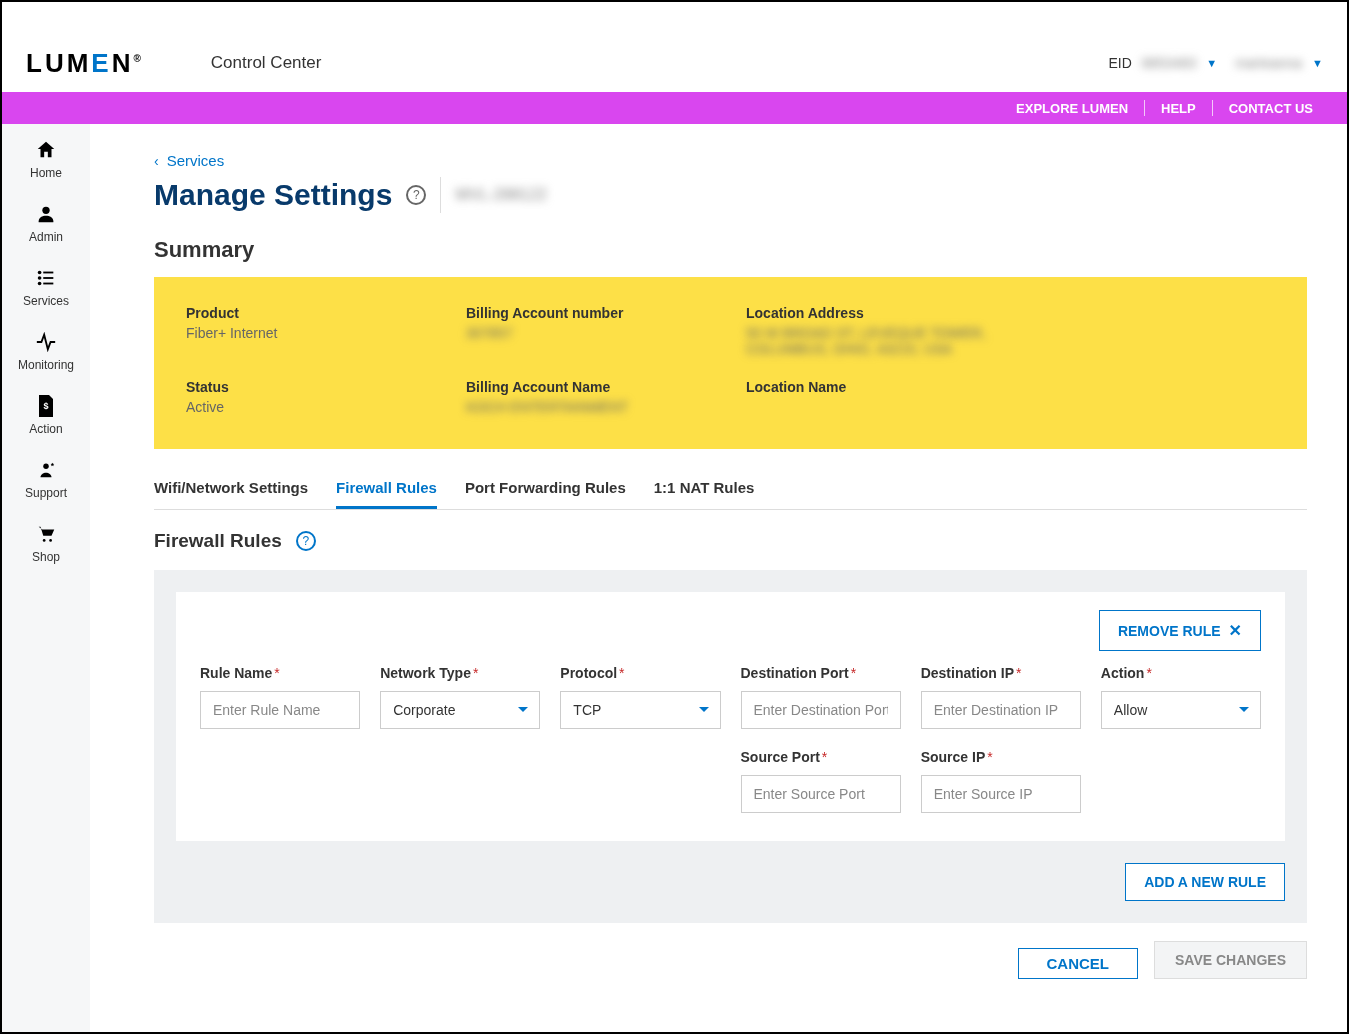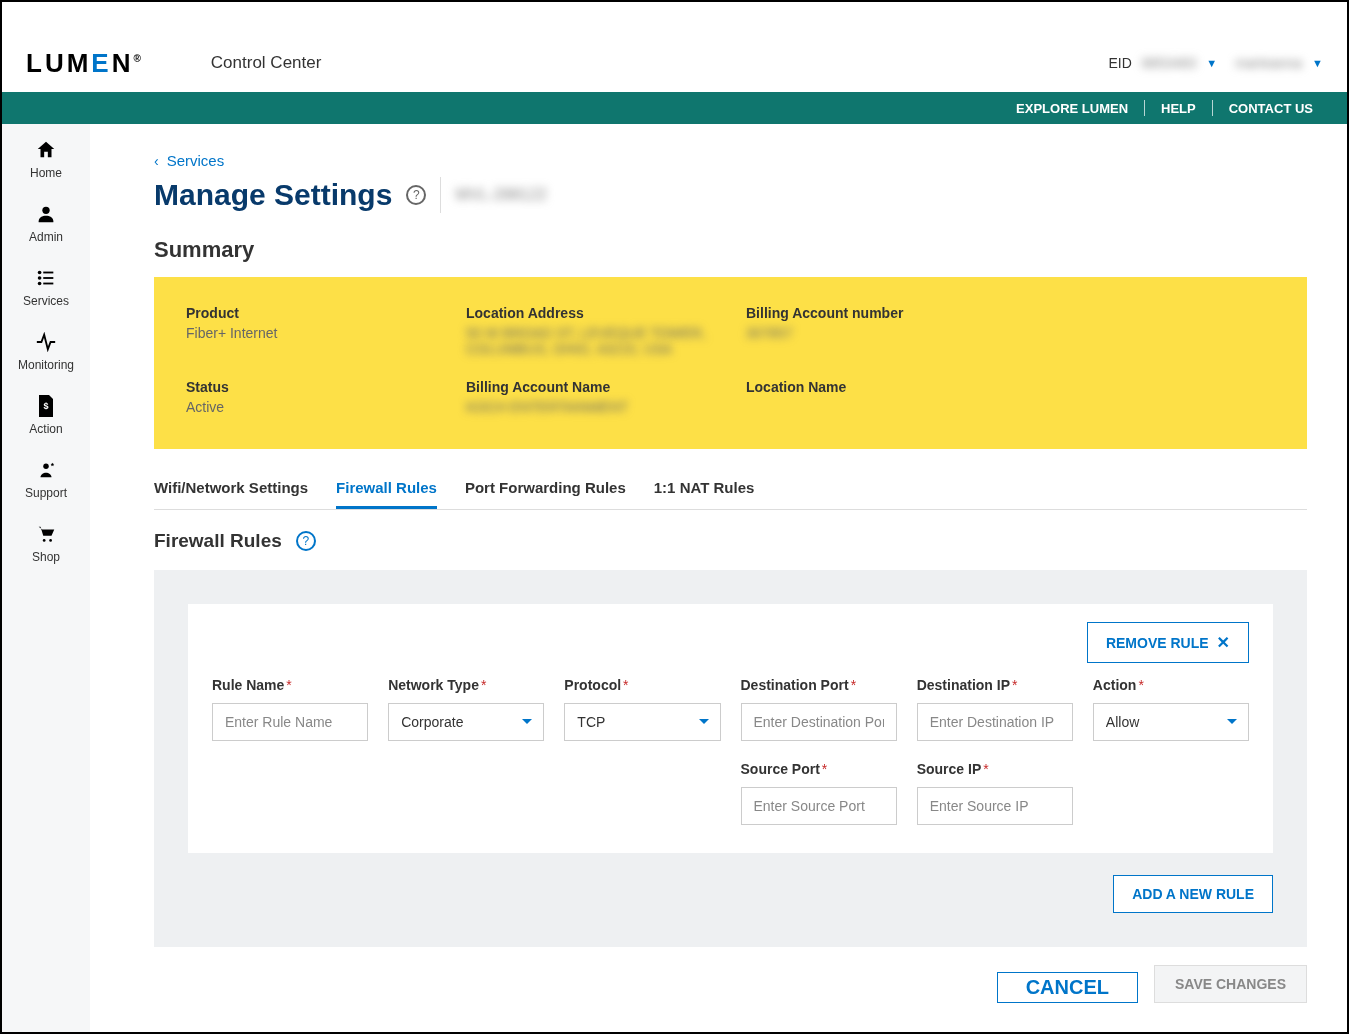--- a/index.html
+++ b/index.html
@@ -5,21 +5,21 @@
 * { box-sizing: border-box; margin: 0; padding: 0; }
 body { font-family: Arial, Helvetica, sans-serif; background: #fff; color: #333; width: 1349px; height: 1034px; overflow: hidden; border: 2px solid #000; }
 .header-bar { display: flex; align-items: center; padding: 0 24px; height: 58px; margin-top: 32px; }
 .logo { font-weight: 700; font-size: 26px; letter-spacing: 3px; color: #000; }
 .logo .e1 { color: #0075c9; }
 .logo .reg { font-size: 10px; vertical-align: super; letter-spacing: 0; }
 .app-title { margin-left: 70px; font-size: 17px; font-weight: 400; }
 .header-right { margin-left: auto; display: flex; align-items: center; gap: 10px; font-size: 14px; }
 .chev-down { color: #0075c9; font-size: 11px; }
 .blurred { filter: blur(4px); color: #888; }
-.blue-bar { background: #0f766e; color: #fff; height: 32px; display: flex; align-items: center; justify-content: flex-end; padding: 0 18px; font-size: 13px; font-weight: 700; }
+.blue-bar { background: #d946ef; color: #fff; height: 32px; display: flex; align-items: center; justify-content: flex-end; padding: 0 18px; font-size: 13px; font-weight: 700; }
 .blue-bar a { color: #fff; text-decoration: none; padding: 0 16px; }
 .blue-sep { width: 1px; height: 16px; background: rgba(255,255,255,0.7); }
 .layout { display: flex; height: calc(100% - 90px); }
 .sidebar { width: 88px; background: #f6f7f8; display: flex; flex-direction: column; align-items: center; padding-top: 14px; gap: 22px; }
 .side-item { display: flex; flex-direction: column; align-items: center; gap: 4px; font-size: 12px; color: #333; cursor: pointer; }
 .side-icon { width: 24px; height: 24px; display: flex; align-items: center; justify-content: center; font-size: 20px; }
 .main { flex: 1; padding: 28px 40px 8px 64px; overflow-y: auto; }
 .breadcrumb { display: flex; align-items: center; gap: 8px; color: #0075c9; font-size: 15px; margin-bottom: 8px; cursor: pointer; }
 .breadcrumb .chev { font-size: 14px; }
 .page-title-row { display: flex; align-items: center; gap: 14px; margin-bottom: 24px; }
@@ -29,38 +29,38 @@
 .vert-divider { width: 1px; height: 36px; background: #ddd; }
 .summary-heading { font-size: 22px; font-weight: 800; margin-bottom: 14px; }
 .summary-card { background: #fde047; padding: 28px 32px 34px; display: grid; grid-template-columns: 280px 280px 1fr; row-gap: 22px; margin-bottom: 22px; }
 .sum-label { font-size: 14px; font-weight: 700; margin-bottom: 4px; }
 .sum-value { font-size: 14px; color: #666; }
 .tabs { display: flex; gap: 28px; border-bottom: 1px solid #ddd; margin-bottom: 20px; }
 .tab { padding: 8px 0 10px; font-size: 15px; font-weight: 700; cursor: pointer; }
 .tab.active { color: #0075c9; border-bottom: 3px solid #0075c9; }
 .section-title-row { display: flex; align-items: center; gap: 14px; margin-bottom: 18px; }
 .section-title { font-size: 19px; font-weight: 800; }
-.rules-container { background: #eef0f2; padding: 34px; }
+.rules-container { background: #eef0f2; padding: 22px; }
 .rule-card { background: #fff; padding: 18px 24px 28px; }
 .remove-row { display: flex; justify-content: flex-end; margin-bottom: 14px; }
 .btn-outline { border: 1.5px solid #0075c9; background: #fff; color: #0075c9; font-weight: 700; font-size: 14px; padding: 10px 18px; cursor: pointer; display: inline-flex; align-items: center; gap: 8px; }
 .form-grid { display: grid; grid-template-columns: repeat(6, minmax(0, 1fr)); gap: 20px; }
 .form-grid .col { grid-column: span 1; }
 .form-grid .col.shift4 { grid-column: 4 / span 1; }
 .form-grid .col.shift5 { grid-column: 5 / span 1; }
 .field-label { font-size: 14px; font-weight: 600; margin-bottom: 10px; display: block; }
 .req { color: #c62828; font-weight: 400; margin-left: 2px; }
 .text-input { width: 100%; height: 38px; border: 1px solid #ccc; padding: 0 12px; font-size: 14px; color: #333; }
 .text-input::placeholder { color: #888; }
 .select-wrap { position: relative; }
 .select-wrap::after { content: ''; position: absolute; right: 12px; top: 50%; transform: translateY(-50%); border: 5px solid transparent; border-top-color: #0075c9; margin-top: 2px; pointer-events: none; }
 .select-wrap .text-input { padding-right: 30px; cursor: pointer; color: #333; }
 .add-rule-row { display: flex; justify-content: flex-end; margin-top: 22px; }
 .action-row { display: flex; justify-content: flex-end; gap: 16px; margin-top: 18px; }
-.btn-cancel { border: 1.5px solid #0075c9; background: #fff; color: #0075c9; font-weight: 700; font-size: 20px; padding: 2px 28px; cursor: pointer; margin-top: 7px; }
+.btn-cancel { border: 1.5px solid #0075c9; background: #fff; color: #0075c9; font-weight: 700; font-size: 15px; padding: 2px 28px; cursor: pointer; margin-top: 7px; }
 .btn-save-disabled { border: 1px solid #ddd; background: #f3f4f5; color: #888; font-weight: 700; font-size: 14px; padding: 10px 20px; cursor: not-allowed; }
 .x-icon { font-size: 16px; }
 svg { display: block; }
 </style>
 </head>
 <body>
 
 <div class="header-bar">
   <div class="logo">LUM<span class="e1">E</span>N<span class="reg">®</span></div>
   <div class="app-title">Control Center</div>
@@ -165,27 +165,27 @@
       <div class="blurred" style="font-size:16px;">MVL-288122</div>
     </div>
 
     <div class="summary-heading">Summary</div>
     <div class="summary-card">
       <div>
         <div class="sum-label">Product</div>
         <div class="sum-value">Fiber+ Internet</div>
       </div>
       <div>
+        <div class="sum-label">Billing Account number</div>
+        <div class="sum-value blurred">307857</div>
+      </div>
+      <div>
         <div class="sum-label">Location Address</div>
         <div class="sum-value blurred">50 W BROAD ST, LEVEQUE TOWER,</div>
         <div class="sum-value blurred">COLUMBUS, OHIO, 43215, USA</div>
-      </div>
-      <div>
-        <div class="sum-label">Billing Account number</div>
-        <div class="sum-value blurred">307857</div>
       </div>
       <div>
         <div class="sum-label">Status</div>
         <div class="sum-value">Active</div>
       </div>
       <div>
         <div class="sum-label">Billing Account Name</div>
         <div class="sum-value blurred">KOCH ENTERTAINMENT</div>
       </div>
       <div>

